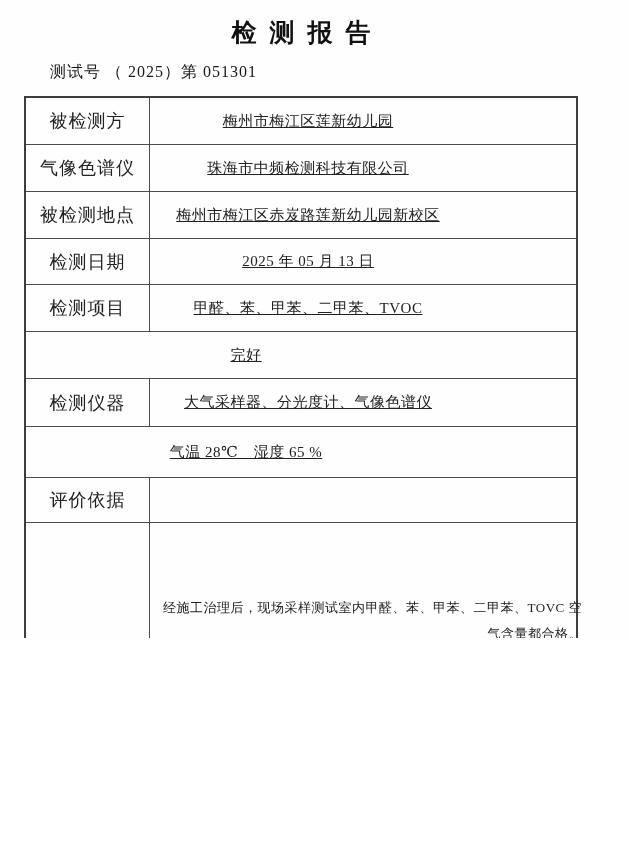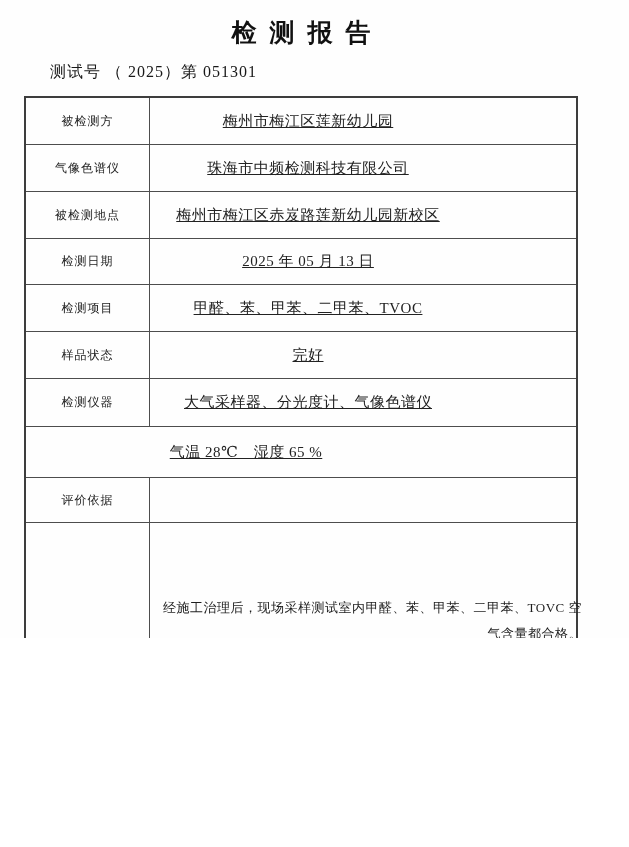--- a/index.html
+++ b/index.html
@@ -16,21 +16,21 @@
     position:absolute;top:62px;left:50px;font-size:16px;letter-spacing:1px;color:#181818;
   }
   .dtable{
     position:absolute;left:24px;top:96px;width:554px;height:724px;
     border:2px solid #3d3d3d;box-sizing:border-box;background:transparent;
   }
   .trow{display:flex;border-bottom:1px solid #4d4d4d;box-sizing:border-box;}
   .tlabel{
     width:124px;border-right:1px solid #4d4d4d;box-sizing:border-box;
     display:flex;align-items:center;justify-content:center;
-    font-size:12px;letter-spacing:1px;color:#222;
+    font-size:18px;letter-spacing:1px;color:#222;
   }
   .tvalue{
     flex:1;display:flex;align-items:center;justify-content:center;
     padding-right:110px;font-size:15px;letter-spacing:0.5px;color:#222;text-align:center;text-decoration:underline;
   }
   .r1{height:47px}.r2{height:47px}.r3{height:47px}.r4{height:46px}.r5{height:47px}
   .r6{height:47px}.r7{height:48px}.r8{height:51px}.r9{height:45px}
   .crow{display:flex;height:297px;border-bottom:none;}
   .clabel{
     width:124px;border-right:1px solid #4d4d4d;box-sizing:border-box;
@@ -79,21 +79,20 @@
       <div class="tlabel">检测日期</div>
       <div class="tvalue">2025 年 05 月 13 日</div>
     </div>
 
     <div class="trow r5">
       <div class="tlabel">检测项目</div>
       <div class="tvalue">甲醛、苯、甲苯、二甲苯、TVOC</div>
     </div>
 
     <div class="trow r6">
-      <div class="tlabel">样品状态</div>
       <div class="tvalue">完好</div>
     </div>
 
     <div class="trow r7">
       <div class="tlabel">检测仪器</div>
       <div class="tvalue">大气采样器、分光度计、气像色谱仪</div>
     </div>
 
     <div class="trow r8">
       <div class="tvalue">气温 28℃　湿度 65 %</div>

